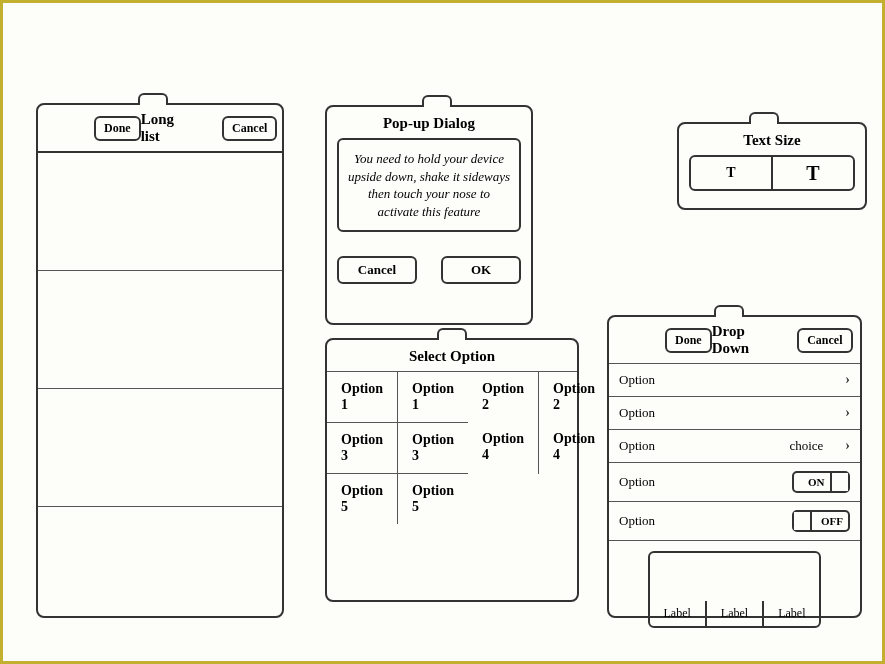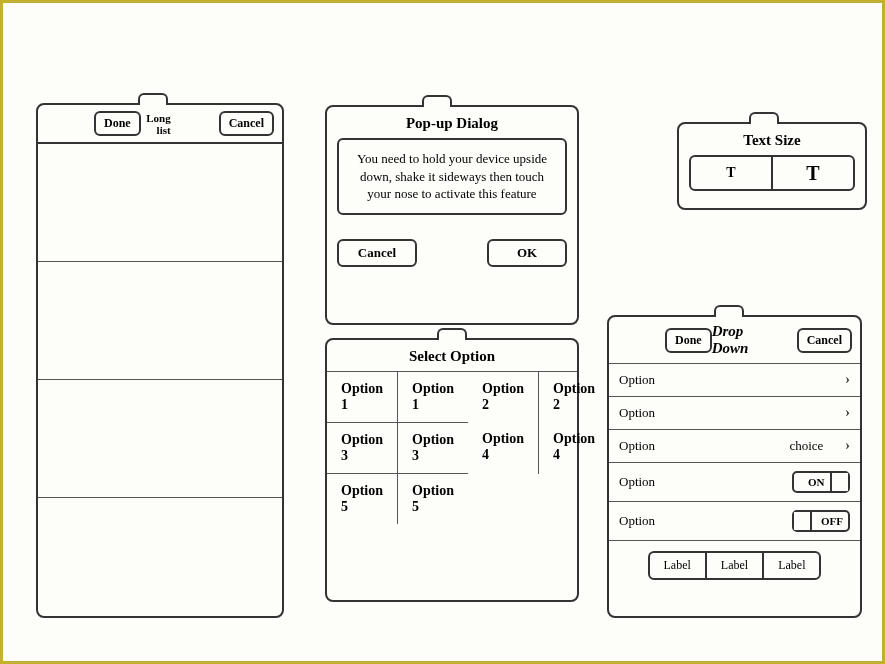--- a/index.html
+++ b/index.html
@@ -45,33 +45,33 @@
       font-weight: bold;
     }
     .btn-sm { padding: 3px 8px; font-size: 12px; margin-left: 48px; }
 
     
     #long-list { left: 33px; top: 100px; width: 248px; height: 515px; }
     #long-list .header {
       display: flex; justify-content: space-between; align-items: center;
       padding: 6px 8px;
     }
-    #long-list .header .title { font-size: 11px; font-weight: bold; text-align: right; }
+    #long-list .header .title { font-size: 15px; font-weight: bold; }
     #long-list .tab-notch { left: 100px; }
     #long-list .rows { border-top: 2px solid #333; }
     #long-list .row { height: 118px; border-bottom: 1.5px solid #555; }
     #long-list .row:last-child { border-bottom: none; }
 
     
-    #popup { left: 322px; top: 102px; width: 254px; height: 220px; padding: 0 10px 10px; }
+    #popup { left: 322px; top: 102px; width: 208px; height: 220px; padding: 0 10px 10px; }
     #popup .tab-notch { left: 95px; }
     #popup .msg {
       border: 2px solid #333; border-radius: 6px;
       padding: 10px 8px; text-align: center; font-size: 13px;
-      margin-bottom: 24px; line-height: 1.35;
+      margin-bottom: 24px; line-height: 1.35; font-style: italic;
     }
     #popup .actions { display: flex; justify-content: space-between; }
     #popup .actions .btn { width: 80px; }
 
     
     #textsize { left: 674px; top: 119px; width: 190px; height: 88px; padding: 0 10px 22px; }
     #textsize .tab-notch { left: 70px; }
     #textsize .seg {
       display: flex; border: 2px solid #333; border-radius: 6px; overflow: hidden;
       height: 36px;
@@ -106,21 +106,21 @@
     #selectopt .grid .cell:nth-child(9),
     #selectopt .grid .cell:nth-child(10) { border-bottom: none; }
 
     
     #dropdown { left: 604px; top: 312px; width: 255px; height: 303px; }
     #dropdown .tab-notch { left: 105px; }
     #dropdown .header {
       display: flex; justify-content: space-between; align-items: center;
       padding: 6px 8px;
     }
-    #dropdown .header .title { font-size: 15px; font-weight: bold; font-style: italic; }
+    #dropdown .header .title { font-size: 15px; font-weight: bold; }
     #dropdown .rows { }
     #dropdown .drow {
       display: flex; justify-content: space-between; align-items: center;
       padding: 8px 10px; border-top: 1.5px solid #555; font-size: 13px;
       cursor: pointer;
     }
     #dropdown .drow .chev { font-size: 14px; font-weight: bold; color: #333; }
     #dropdown .drow .val { display: flex; align-items: flex-start; gap: 22px; }
     .toggle {
       width: 58px; height: 22px; border: 2px solid #333; border-radius: 5px;
@@ -135,21 +135,21 @@
     .toggle.off { justify-content: flex-end; padding-right: 5px; text-align: right; }
     .toggle.off .knob { left: 0; border-right: 2px solid #333; }
     #dropdown .footer {
       display: flex; justify-content: center; padding: 10px 0 8px;
       border-top: 1.5px solid #555;
     }
     #dropdown .seg3 {
       display: flex; border: 2px solid #333; border-radius: 6px; overflow: hidden;
     }
     #dropdown .seg3 div {
-      padding: 5px 14px; font-size: 12px; cursor: pointer; font-weight: normal;
+      padding: 5px 14px; font-size: 12px; cursor: pointer; font-weight: normal; margin-top: 48px;
     }
     #dropdown .seg3 div + div { border-left: 2px solid #333; }
   </style>
 </head>
 <body>
 
 <div id="long-list" class="panel">
   <div class="tab-notch"></div>
   <div class="header">
     <button class="btn btn-sm">Done</button>

